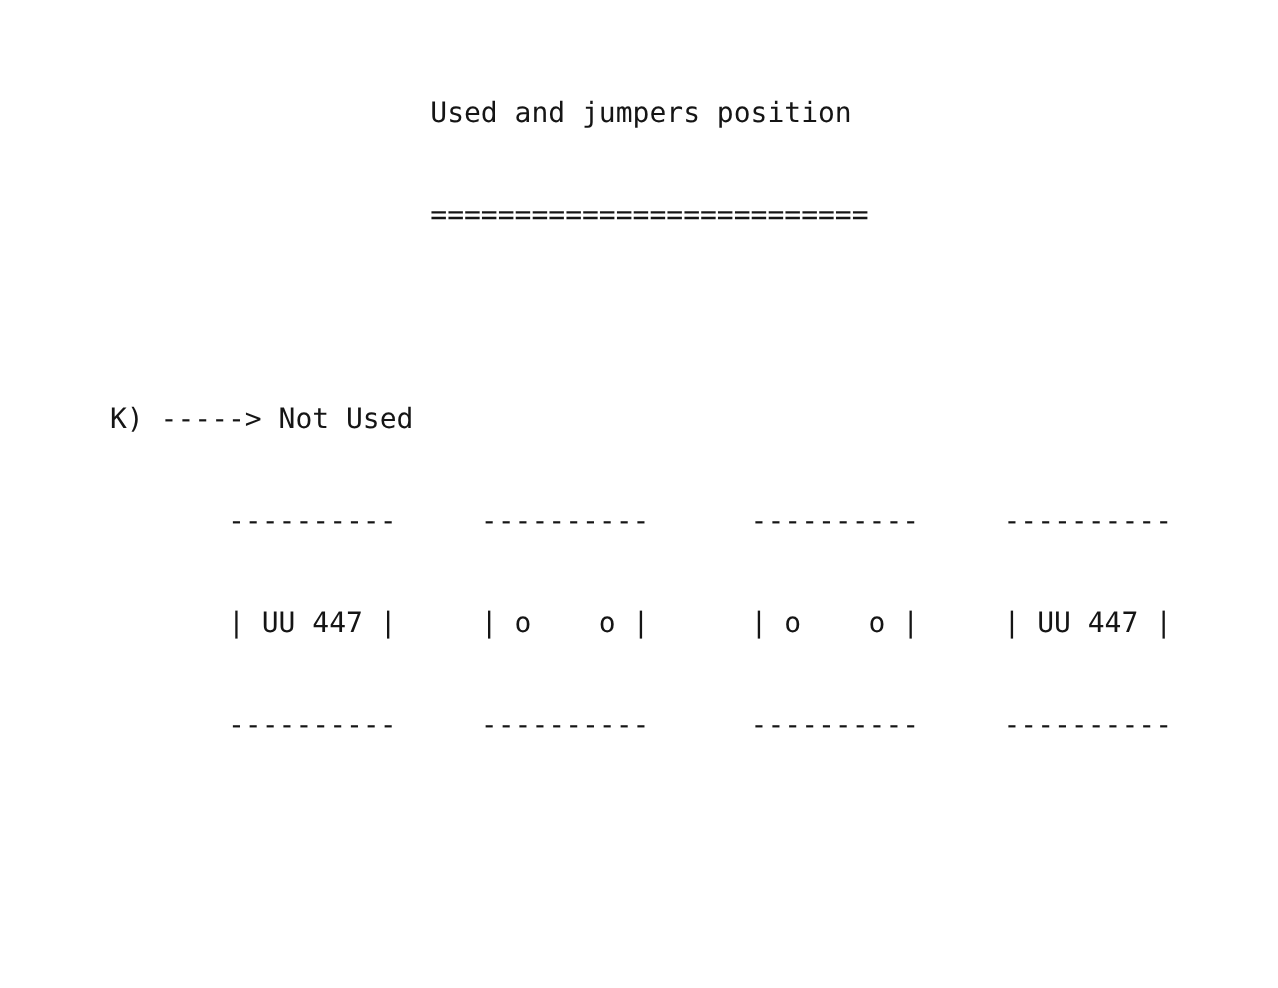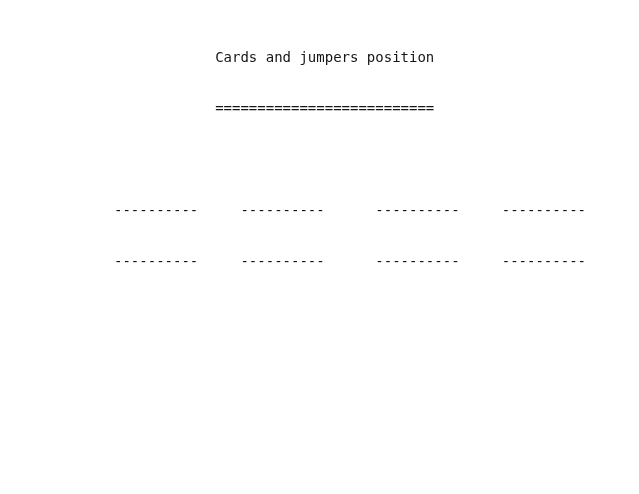--- a/index.html
+++ b/index.html
@@ -17,24 +17,26 @@
     white-space: pre;
     padding: 15px 0 0 55px;
     margin: 0;
   }
   .line { min-height: 17px; }
 </style>
 </head>
 <body>
 
 <div class="doc">
-  <div class="line">                   Cards and jumpers position</div>
+  <div class="line">                   Used and jumpers position</div>
   <div class="line">                   ==========================</div>
   <div class="line"></div>
+  <div class="line">K) -----&gt; Not Used</div>
   <div class="line">       ----------     ----------      ----------     ----------</div>
+  <div class="line">       | UU 447 |     | o    o |      | o    o |     | UU 447 |</div>
   <div class="line">       ----------     ----------      ----------     ----------</div>
   
   
   
   
   
   
   
   
   

